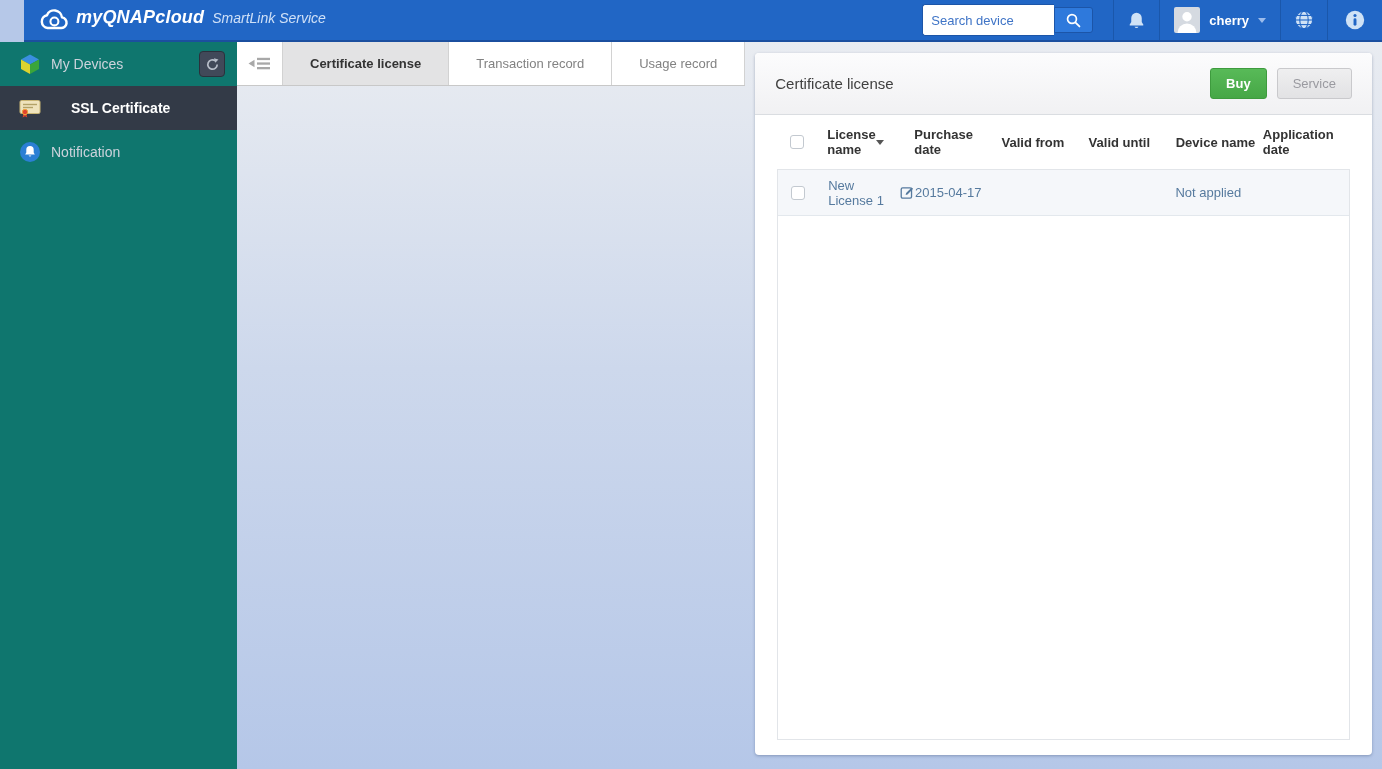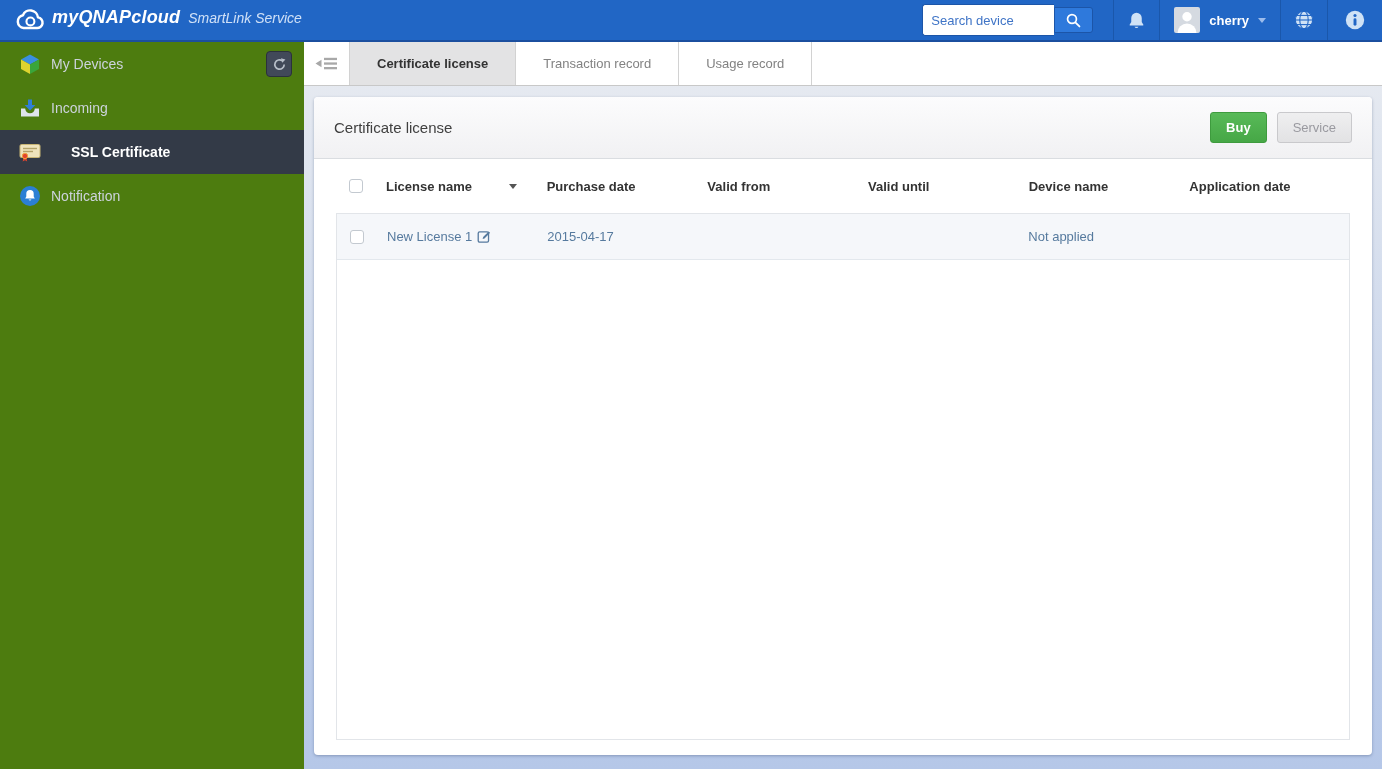--- a/index.html
+++ b/index.html
@@ -1,21 +1,21 @@
 <!DOCTYPE html>
 <html><head>
 <meta charset="utf-8">
 <style>
   * { margin:0; padding:0; box-sizing:border-box; }
   html,body { width:1382px; height:769px; overflow:hidden;
     font-family:"Liberation Sans", sans-serif; font-size:13px; background:#b6c8e8; }
 
   
   .topbar { height:42px; background:#2166c5; border-bottom:2px solid #1b4f9f;
-    display:flex; align-items:center; color:#fff; }
+    display:flex; align-items:center; color:#fff;margin-left:24px; }
   .logo { display:flex; align-items:baseline; padding-left:12px; }
   .logo svg { align-self:center; margin-right:6px; }
   .brand { font-size:18px; font-weight:bold; font-style:italic; letter-spacing:.2px; }
   .product { font-size:14px; font-style:italic; color:#cfe0f7; margin-left:8px; }
   .tb-right { margin-left:auto; display:flex; align-items:stretch; height:100%; }
   .search-group { display:flex; align-items:center; padding-right:20px; }
   .search-input { width:132px; height:26px; border:1px solid #1c55a8; border-right:none;
     border-radius:3px 0 0 3px; padding:15px 8px; font-size:13px; color:#3f74c6; outline:none;
     font-family:"Liberation Sans", sans-serif; }
   .search-input::placeholder { color:#3f74c6; opacity:1; }
@@ -26,31 +26,31 @@
   .tb-sec.user { padding:0 14px; }
   .avatar { width:26px; height:26px; border-radius:2px; overflow:hidden; }
   .username { margin-left:9px; font-weight:bold; font-size:13px; color:#fff; }
   .caret-down { width:0; height:0; border:4px solid transparent; border-top:5px solid #9cbcec;
     margin-left:9px; margin-top:4px; }
 
   
   .main { display:flex; height:727px; }
 
   
-  .sidebar { width:304px; background:#4d7c0f; flex:none; }
+  .sidebar { width:237px; background:#0f766e; flex:none; }
   .side-item { height:44px; display:flex; align-items:center; padding-left:18px;
     position:relative; color:#ccd3dc; font-size:14px; cursor:pointer; }
   .side-item.active { background:#333a47; color:#fff; font-weight:bold;gap:20px; }
   .side-icon { width:24px; height:24px; margin-right:9px; flex:none; }
   .refresh-btn { position:absolute; right:12px; top:9px; width:26px; height:26px;
     border:1px solid #2b313c; border-radius:4px; background:#414959;
     display:flex; align-items:center; justify-content:center; cursor:pointer; }
 
   
-  .content { flex:1; display:flex; flex-direction:column;
+  .content { flex:1; display:flex; 
     background:linear-gradient(180deg,#e9ecf1 0%,#cdd8ec 45%,#b5c7e8 100%); }
   .tabbar { height:44px; background:#fff; border-bottom:1px solid #c8c8c8; display:flex; flex:none; }
   .collapse-btn { width:45px; display:flex; align-items:center; justify-content:center; cursor:pointer; }
   .tab { padding:0 27px; line-height:43px; font-size:13px; color:#828282;
     border-right:1px solid #d2d2d2; cursor:pointer; white-space:nowrap; }
   .tab.active { background:#e3e3e4; color:#333; font-weight:bold; border-left:1px solid #d2d2d2; }
 
   .content-body { flex:1; display:flex; flex-direction:column; padding:11px 10px 14px; }
   .card { flex:1; background:#fff; border-radius:4px; box-shadow:0 1px 3px rgba(40,60,100,.35);
     display:flex; flex-direction:column; overflow:hidden; }
@@ -160,27 +160,20 @@
       <span>My Devices</span>
       <div class="refresh-btn">
         <svg width="15" height="15" viewBox="0 0 16 16">
           <path d="M13 8a5 5 0 1 1-2-4" fill="none" stroke="#b7bec9" stroke-width="1.8"></path>
           <polygon points="9.6,1.2 14.3,2.6 11,6.2" fill="#b7bec9"></polygon>
         </svg>
       </div>
     </div>
 
 
-    <div class="side-item">
-      <svg class="side-icon" viewBox="0 0 24 24">
-        <path d="M10 3.5h4v5.5h3.4L12 14.5 6.6 9H10z" fill="#2f7fd6"></path>
-        <path d="M3 12.5v8h18v-8h-4.2a4.8 4.8 0 0 1-9.6 0z" fill="#dfe4ea"></path>
-      </svg>
-      <span>Incoming</span>
-    </div>
 
     <div class="side-item active">
       <svg class="side-icon" viewBox="0 0 24 24">
         <rect x="2" y="4.5" width="20" height="13" rx="1.5" fill="#efe3bc" stroke="#c9b574" stroke-width="1"></rect>
         <line x1="5" y1="8.5" x2="19" y2="8.5" stroke="#b3a268" stroke-width="1.4"></line>
         <line x1="5" y1="11.5" x2="15" y2="11.5" stroke="#b3a268" stroke-width="1.4"></line>
         <path d="M5.6 17.5l-1 4 2.4-1.2 2.2 1.2-1-4z" fill="#e2452e"></path>
         <circle cx="7" cy="16" r="2.7" fill="#e2452e" stroke="#f0a23c" stroke-width="1"></circle>
       </svg>
       <span>SSL Certificate</span>

